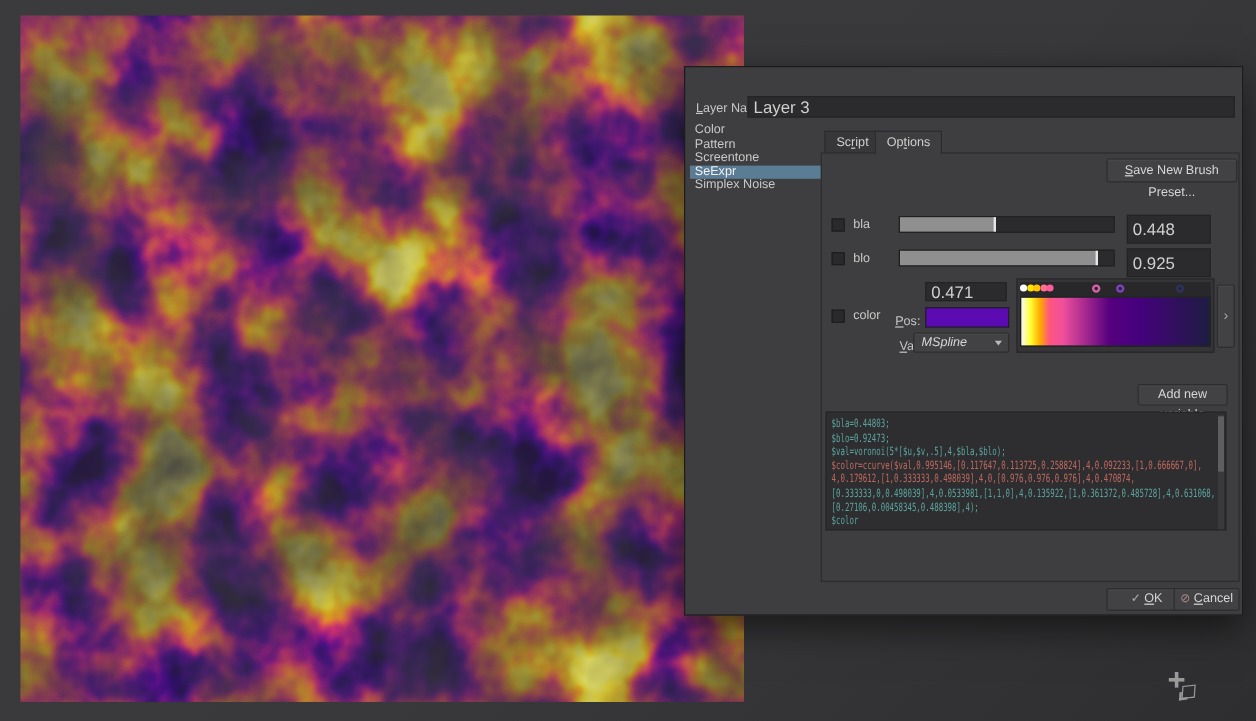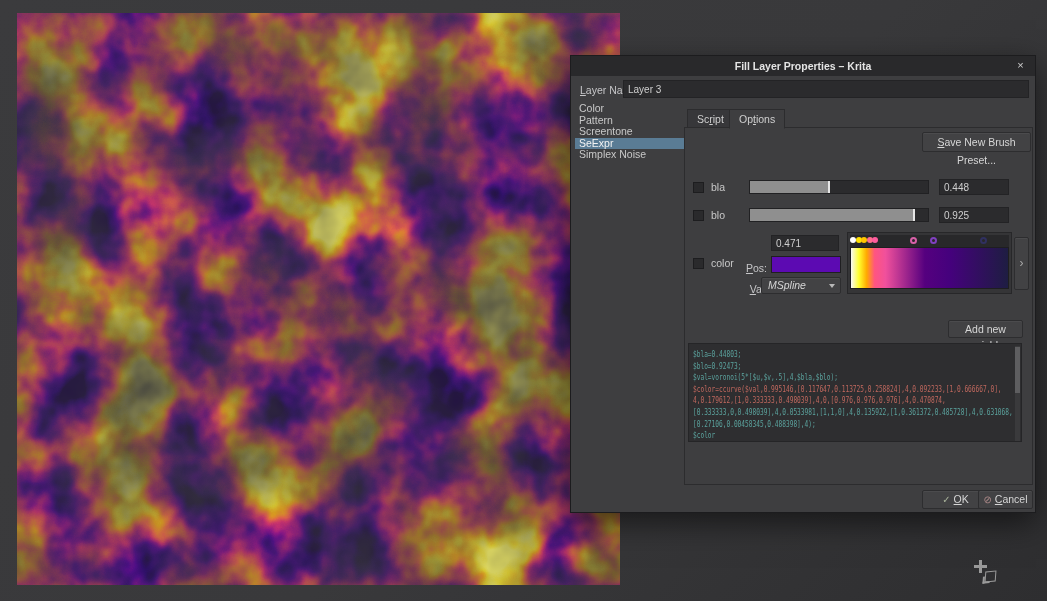--- a/index.html
+++ b/index.html
@@ -29,21 +29,21 @@
               display:flex; align-items:center; justify-content:center; }
   #titlebar .title { font-weight:bold; font-size:10.5px; color:#e4e4e4; }
   #close-btn { position:absolute; right:7px; top:2px; width:15px; height:15px; color:#cfcfcf;
                font-size:11px; text-align:center; line-height:15px; cursor:default; }
 
   .lbl { color:#c6c6c8; }
   .mn { text-decoration:underline; }
 
   #layer-name-label { position:absolute; left:9px; top:28px; }
   input.txt { background:#2b2b2d; border:1px solid #232325; color:#cfcfcf;
-              font-family:"Liberation Sans",sans-serif; font-size:10px; padding:0 4px; }
+              font-family:"Liberation Sans",sans-serif; font-size:14px; padding:0 4px; }
   #layer-name-input { position:absolute; left:52px; top:24px; width:406px; height:18px; }
 
   
   #fill-type-list { position:absolute; left:4px; top:47px; width:110px; }
   .list-item { height:11.5px; line-height:11.5px; padding-left:4px; color:#c8c8c8; font-size:10.5px;
                white-space:nowrap; }
   .list-item.selected { background:#5a7c95; color:#f2f2f2; }
 
   
   .tab { position:absolute; top:53px; height:19px; line-height:18px; padding:0 9px;
@@ -56,21 +56,21 @@
   .btn { background:#424244; border:1px solid #2d2d2f; color:#d6d6d6; font-size:10.5px;
          text-align:center; border-radius:2px; box-shadow:inset 0 1px 0 rgba(255,255,255,.05); }
   #save-preset-btn { position:absolute; left:351px; top:76px; width:109px; height:20px; line-height:18px; }
 
   
   .checkbox { position:absolute; width:11px; height:11px; background:#2a2a2c; border:1px solid #1d1d1f; }
   .var-label { position:absolute; color:#c8c8c8; }
   .slider { position:absolute; width:180px; height:14px; background:#2b2b2d; border:1px solid #212123; }
   .slider-fill { position:absolute; left:0; top:0; height:100%; background:#8f8f8f; }
   .slider-handle { position:absolute; top:0; width:2px; height:100%; background:#e6e6e6; transform:translateX(-2px); }
-  .valuebox { position:absolute; width:70px; height:16px; }
+  .valuebox { position:absolute; width:70px; height:24px; }
 
   
   .mini-lbl { position:absolute; width:24px; text-align:right;margin-top:24px; }
   #pos-input { position:absolute; left:200px; top:179px; width:68px; height:16px; }
   #val-swatch { position:absolute; left:200px; top:200px; width:70px; height:17px; border:1px solid #1f1f21; }
   #interp-select { position:absolute; left:190px; top:221px; width:80px; height:17px; line-height:15px;
                    padding-left:6px; text-align:left; position:absolute;font-style:italic; }
   #interp-select .chev { position:absolute; right:5px; top:6px; width:0; height:0;
                    border-left:3.5px solid transparent; border-right:3.5px solid transparent;
                    border-top:4px solid #b9b9b9; }
@@ -128,24 +128,20 @@
       </defs>
       <rect width="603" height="572" filter="url(#magmaNoise)"></rect>
     </svg>
   </div>
 
   <span class="move-cursor"></span>
   <span class="transform-cursor"></span>
 
   <div id="dialog">
 
-    <div id="titlebar">
-      <span class="title">Fill Layer Properties – Krita</span>
-      <span id="close-btn">×</span>
-    </div>
 
     <span id="layer-name-label" class="lbl"><span class="mn">L</span><span>ayer Name:</span></span>
     <input id="layer-name-input" class="txt" value="Layer 3" style="">
 
     <div id="fill-type-list">
         <div class="list-item">Color</div>
         <div class="list-item">Pattern</div>
         <div class="list-item">Screentone</div>
         <div class="list-item selected">SeExpr</div>
         <div class="list-item">Simplex Noise</div>

